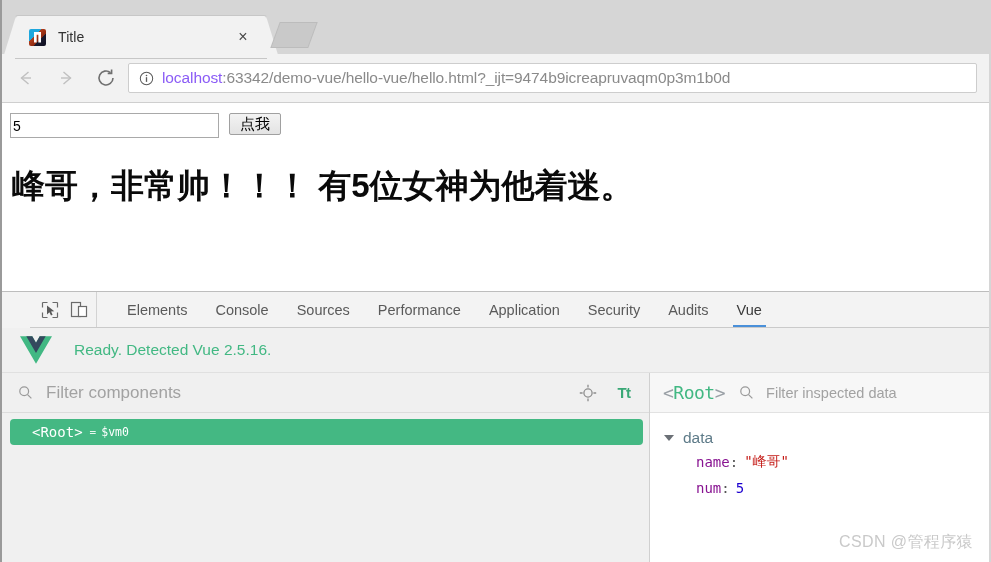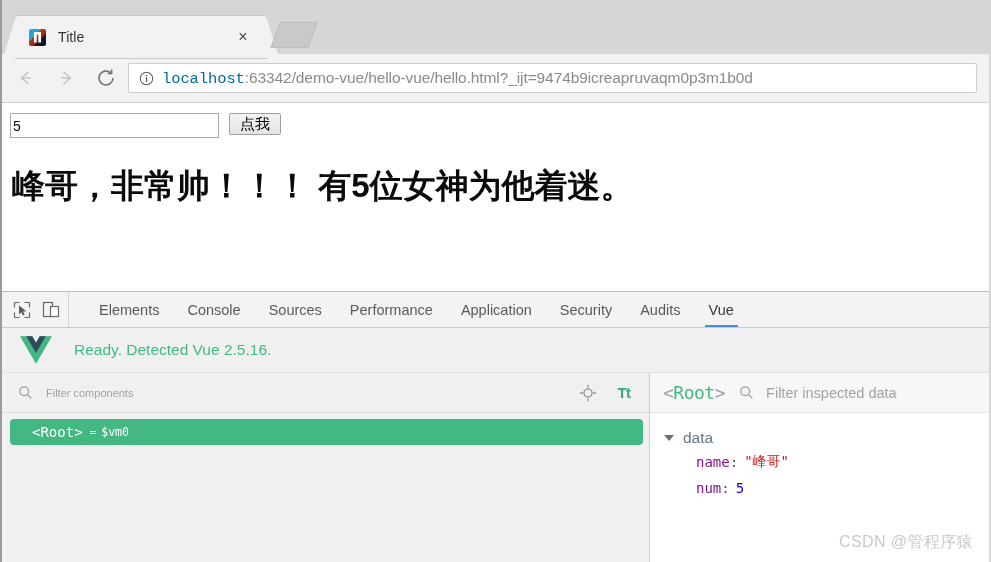--- a/index.html
+++ b/index.html
@@ -122,21 +122,21 @@
     width: 15px; height: 15px;
     flex: 0 0 auto;
     margin-right: 8px;
   }
   .url {
     font-size: 15.5px;
     white-space: nowrap;
     color: #8a8a8a;
     letter-spacing: -0.1px;
   }
-  .url .host { color: #0369a1; font-family: Liberation Mono, monospace; }
+  .url .host { color: #8b5cf6; }
 
   
   .viewport {
     background: #ffffff;
     height: 188px;
     flex: 0 0 auto;
     position: relative;
     overflow: hidden;
   }
   .row-controls {
@@ -183,20 +183,21 @@
     border-top: 1px solid #bdbdbd;
     background: #f3f3f3;
     min-height: 0;
   }
   .dt-tabbar {
     height: 35px;
     display: flex; align-items: stretch;
     border-bottom: 1px solid #cacaca;
     background: #f3f3f3;
     flex: 0 0 auto;
+    margin-left: 28px;
   }
   .dt-toolicons {
     display: flex; align-items: center;
     padding: 0 7px 0 10px;
     border-right: 1px solid #d3d3d3;
     gap: 9px;
   }
   .dt-toolicon { width: 20px; height: 20px; display: block; }
   .dt-tabs {
     display: flex; align-items: stretch;
@@ -256,21 +257,21 @@
     padding: 0 14px 0 16px;
   }
   .magnifier { width: 15px; height: 15px; flex: 0 0 auto; }
   .filter-input {
     flex: 1 1 auto;
     border: none;
     background: transparent;
     outline: none;
     margin-left: 11px;
     font-family: "Liberation Sans", sans-serif;
-    font-size: 11px;
+    font-size: 17px;
     color: #333333;
   }
   .filter-input::placeholder { color: #a2a2a2; }
   .icon-btn {
     width: 22px; height: 22px;
     display: flex; align-items: center; justify-content: center;
     flex: 0 0 auto;
     margin-left: 14px;
   }
   .tt-icon {

